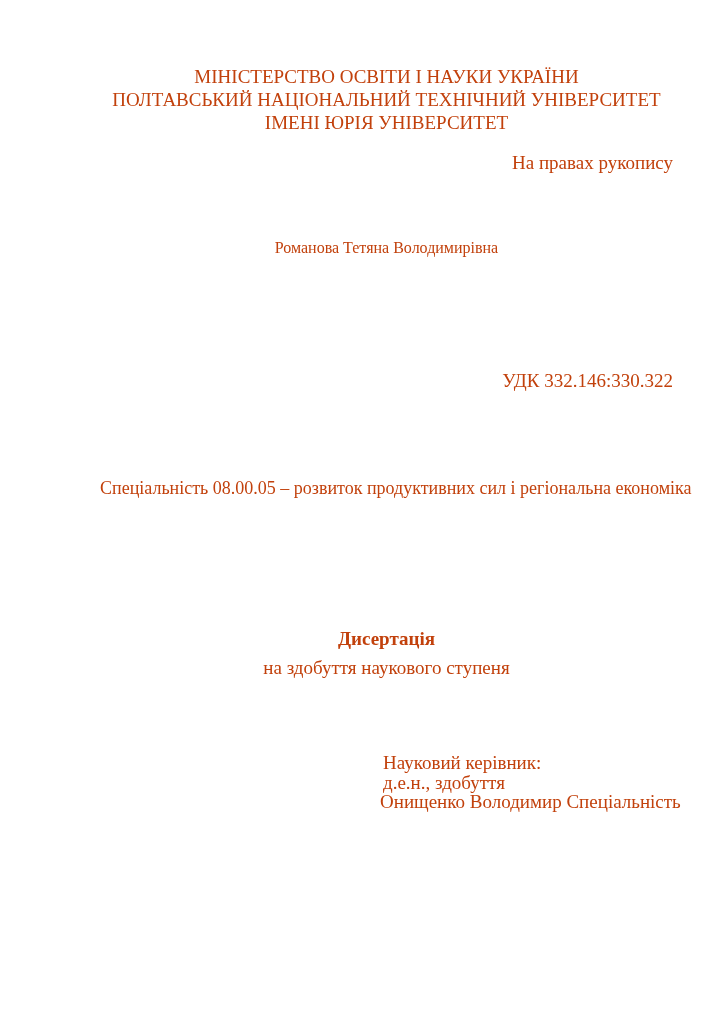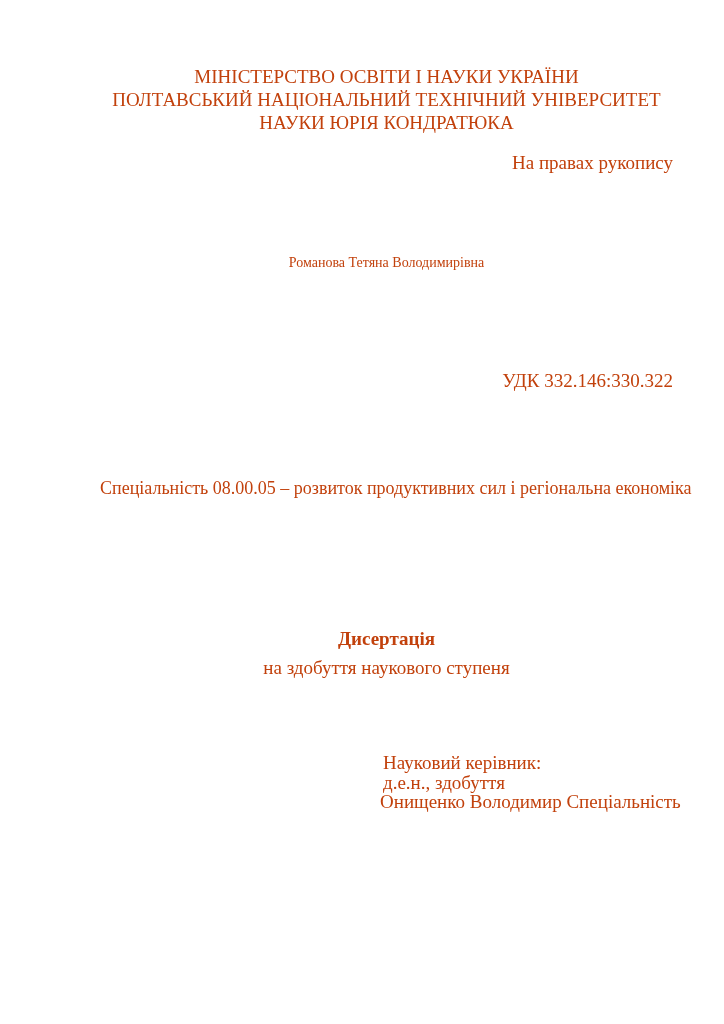--- a/index.html
+++ b/index.html
@@ -30,22 +30,22 @@
     top: 65px;
     font-size: 19px;
     line-height: 23px;
   }
   .manuscript-note {
     top: 151px;
     font-size: 19px;
     line-height: 23px;
   }
   .author-name {
-    top: 251px;
-    font-size: 14px;
+    top: 236px;
+    font-size: 16px;
     line-height: 23px;
   }
   .udc-code {
     top: 321px;
     font-size: 19px;
     line-height: 23px;
     margin-top: 48px;
   }
   .diss-title {
     top: 408px;
@@ -87,21 +87,21 @@
   .line { display: block; }
 </style>
 </head>
 <body>
 
 <div class="page">
 
   <div class="block center header-block">
     <span class="line">МІНІСТЕРСТВО ОСВІТИ І НАУКИ УКРАЇНИ</span>
     <span class="line">ПОЛТАВСЬКИЙ НАЦІОНАЛЬНИЙ ТЕХНІЧНИЙ УНІВЕРСИТЕТ</span>
-    <span class="line">НАУКИ ЮРІЯ КОНДРАТЮКА</span>
+    <span class="line">ІМЕНІ ЮРІЯ УНІВЕРСИТЕТ</span>
   </div>
 
   <div class="block right manuscript-note nowrap">На правах рукопису</div>
 
   <div class="block center author-name nowrap">Романова Тетяна Володимирівна</div>
 
   <div class="block right udc-code nowrap">УДК 332.146:330.322</div>
 
 
   <div class="block center specialty-line nowrap">Спеціальність 08.00.05 – розвиток продуктивних сил і регіональна економіка</div>

